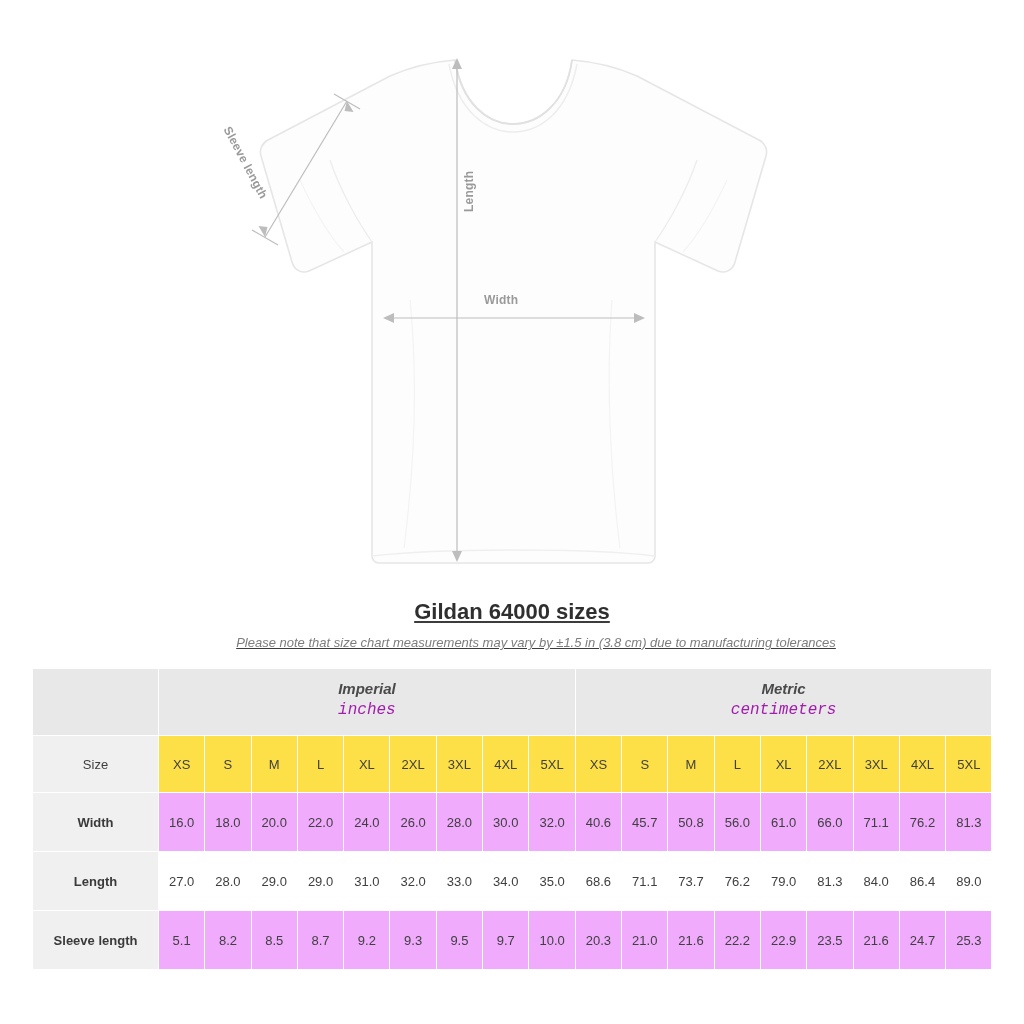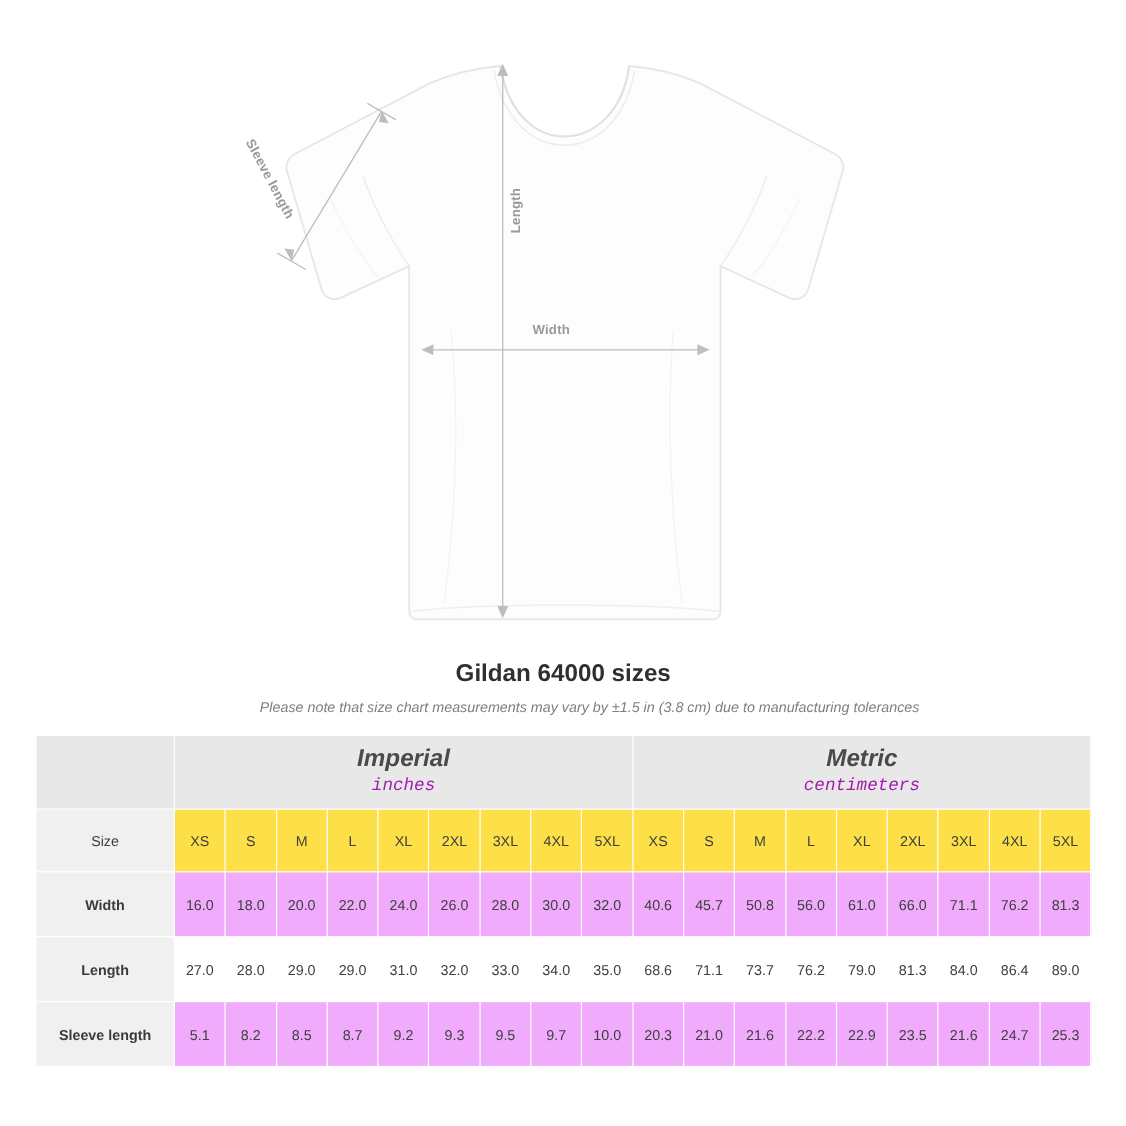--- a/index.html
+++ b/index.html
@@ -50,20 +50,21 @@
   .label-width {
     left: 484px;
     top: 293px;
   }
 
   
   .title-block {
     width: 1024px;
     text-align: center;
     margin-top: 14px;
+    text-decoration: underline;
   }
   .chart-title {
     font-size: 22px;
     font-weight: bold;
     color: #2f2f2f;
     margin: 0 0 10px 0;
   }
   .chart-note {
     font-size: 13px;
     font-style: italic;
@@ -89,21 +90,21 @@
     font-size: 13px;
     color: #3f3f3f;
     font-weight: normal;
     padding: 0;
   }
   .unit-head td {
     background: #e8e8e8;
     height: 66px;
   }
   .unit-name {
-    font-size: 22px;
+    font-size: 15px;
     font-style: italic;
     font-weight: bold;
     color: #4a4a4a;
     line-height: 1.2;
   }
   .unit-sub {
     font-size: 16px;
     font-style: italic;
     color: #a21caf;
     line-height: 1.6;

